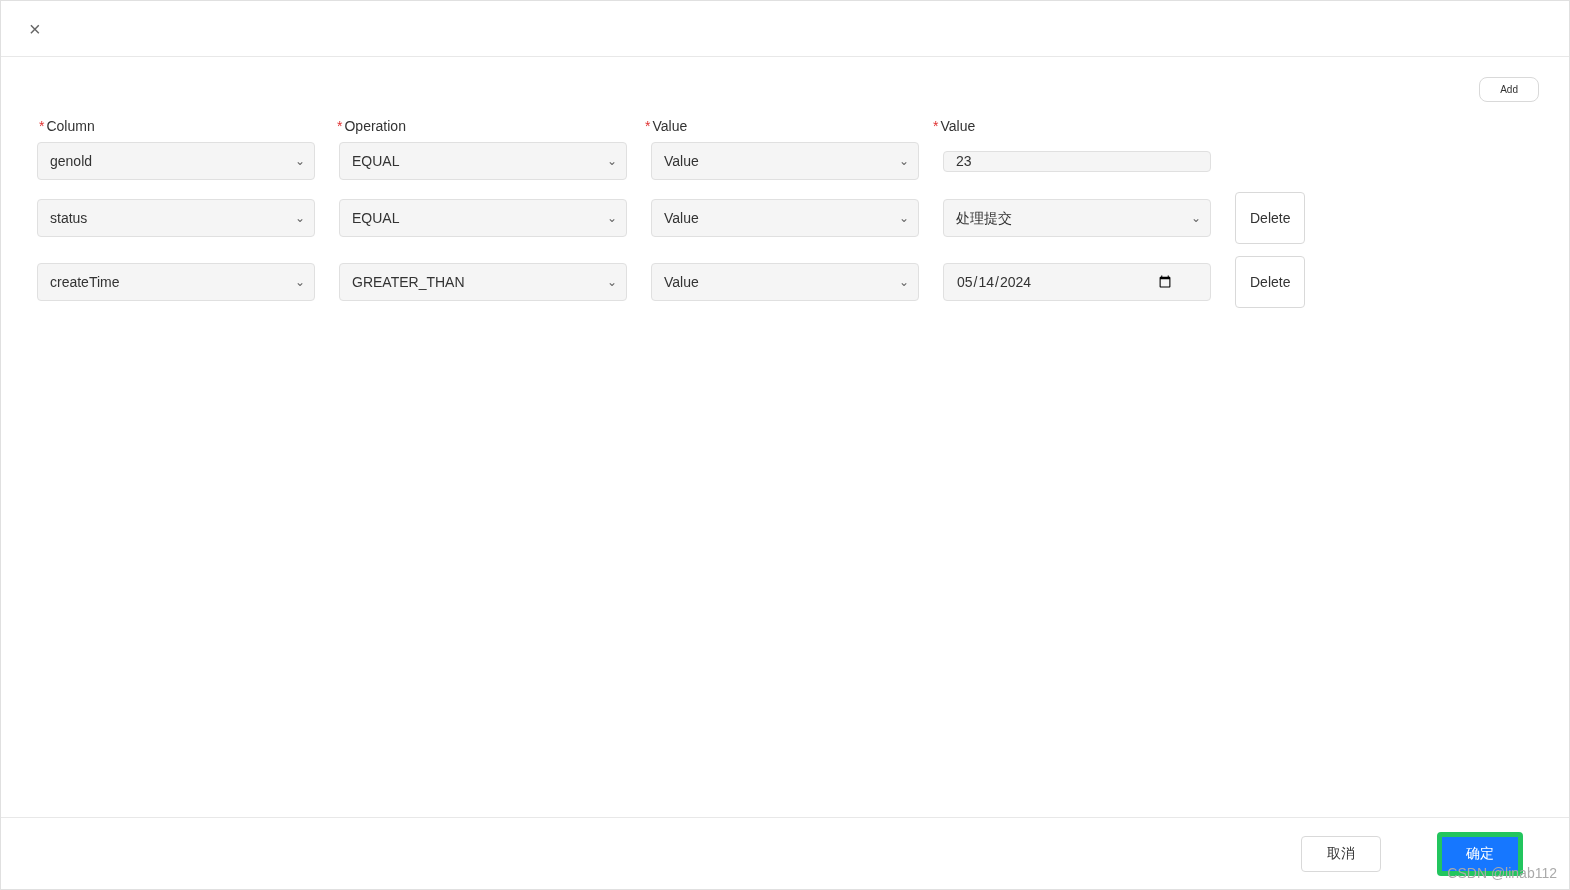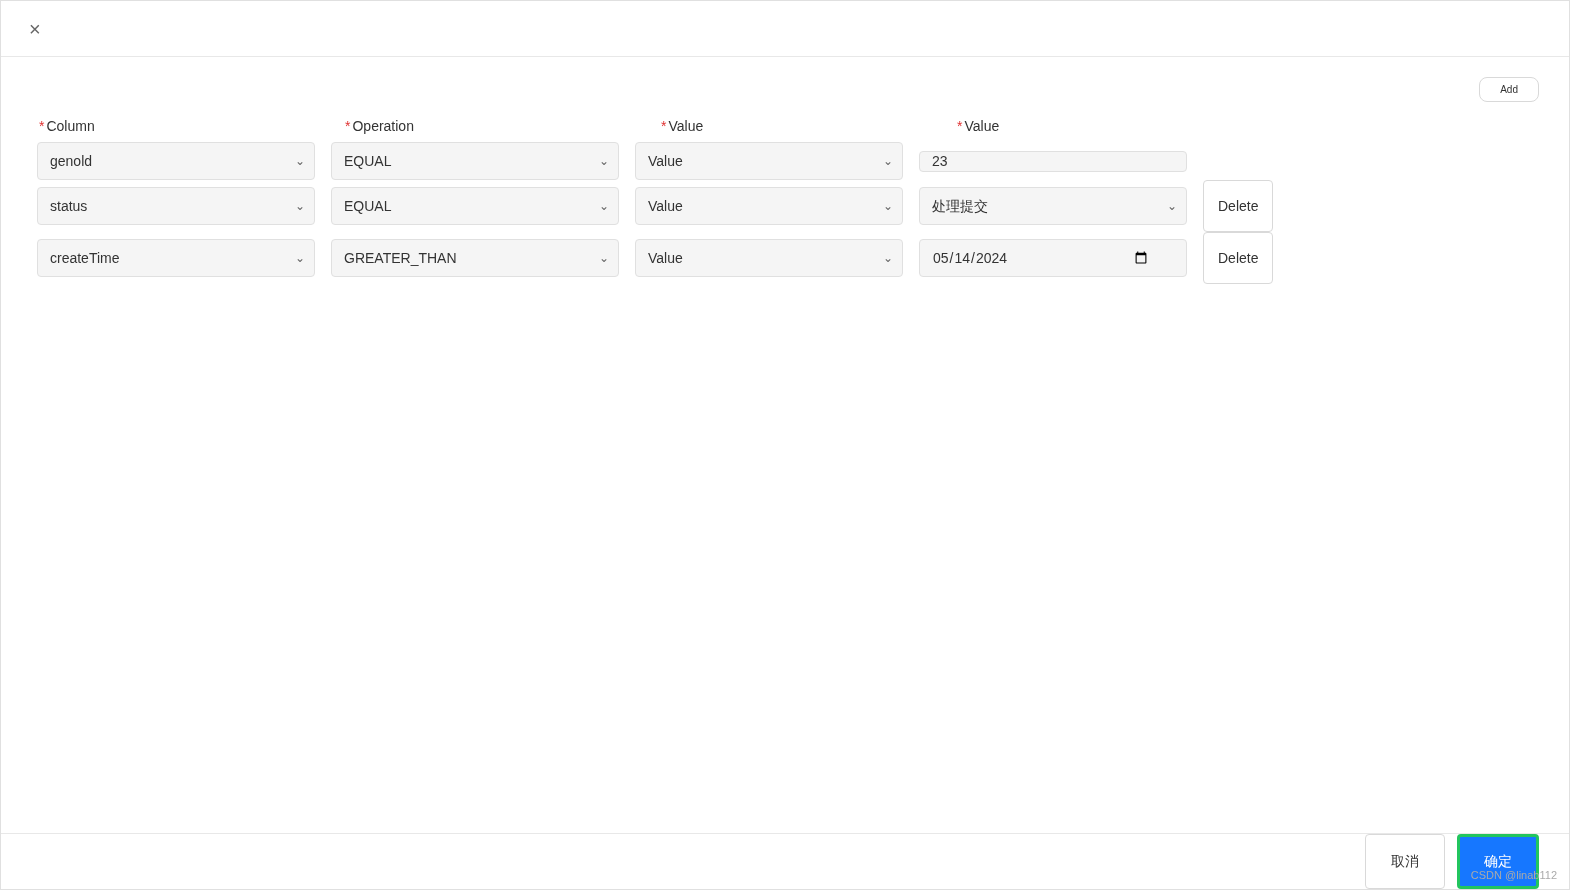--- a/index.html
+++ b/index.html
@@ -64,40 +64,41 @@
       border-radius: 8px;
       padding: 6px 20px;
       font-size: 10px;
       cursor: pointer;
       color: #333;
     }
 
     .table-header {
       display: grid;
       grid-template-columns: 290px 300px 280px 280px 100px;
-      gap: 16px;
+      gap: 8px;
       margin-bottom: 8px;
       padding: 0 4px;
     }
 
     .col-label {
       font-size: 14px;
       color: #333;
       padding: 0 4px;
     }
 
     .col-label .required {
       color: #e03131;
       margin-right: 2px;
     }
 
     .filter-row {
       display: grid;
       grid-template-columns: 290px 300px 280px 280px 100px;
-      gap: 4px;
+      gap: 12px;
+      margin-bottom: 12px;
       align-items: center;
     }
 
     .filter-row .cell {
       padding: 0 6px;
     }
 
     .select-wrapper {
       position: relative;
       width: 100%;
@@ -158,56 +159,58 @@
       background: #fff;
       border: 1px solid #d9d9d9;
       border-radius: 4px;
       padding: 17px 14px;
       font-size: 14px;
       cursor: pointer;
       color: #333;
     }
 
     .dialog-footer {
-      height: 56px;
+      height: 72px;
       border-top: 1px solid #e8e8e8;
       display: flex;
+      align-items: center;
       justify-content: flex-end;
-      padding: 0 30px;
+      padding: 0 46px;
       gap: 12px;
       flex-shrink: 0;
     }
 
     .cancel-btn {
       background: #fff;
       border: 1px solid #d9d9d9;
       border-radius: 4px;
       padding: 8px 24px;
       font-size: 14px;
       cursor: pointer;
       color: #333;
       min-width: 80px;
     }
 
     .confirm-btn {
       background: #1677ff;
-      border: 3px solid #22c55e;
+      border: 5px solid #22c55e;
       border-radius: 4px;
       padding: 8px 24px;
       font-size: 14px;
       cursor: pointer;
       color: #fff;
       min-width: 80px;
+      margin-left: 44px;
     }
 
     .watermark {
       position: absolute;
       bottom: 8px;
       right: 12px;
-      font-size: 11px;
+      font-size: 14px;
       color: #aaa;
     }
   </style>
 </head>
 <body>
 
 <div class="dialog">
   <div class="dialog-header">
     <button class="close-btn">×</button>
   </div>

